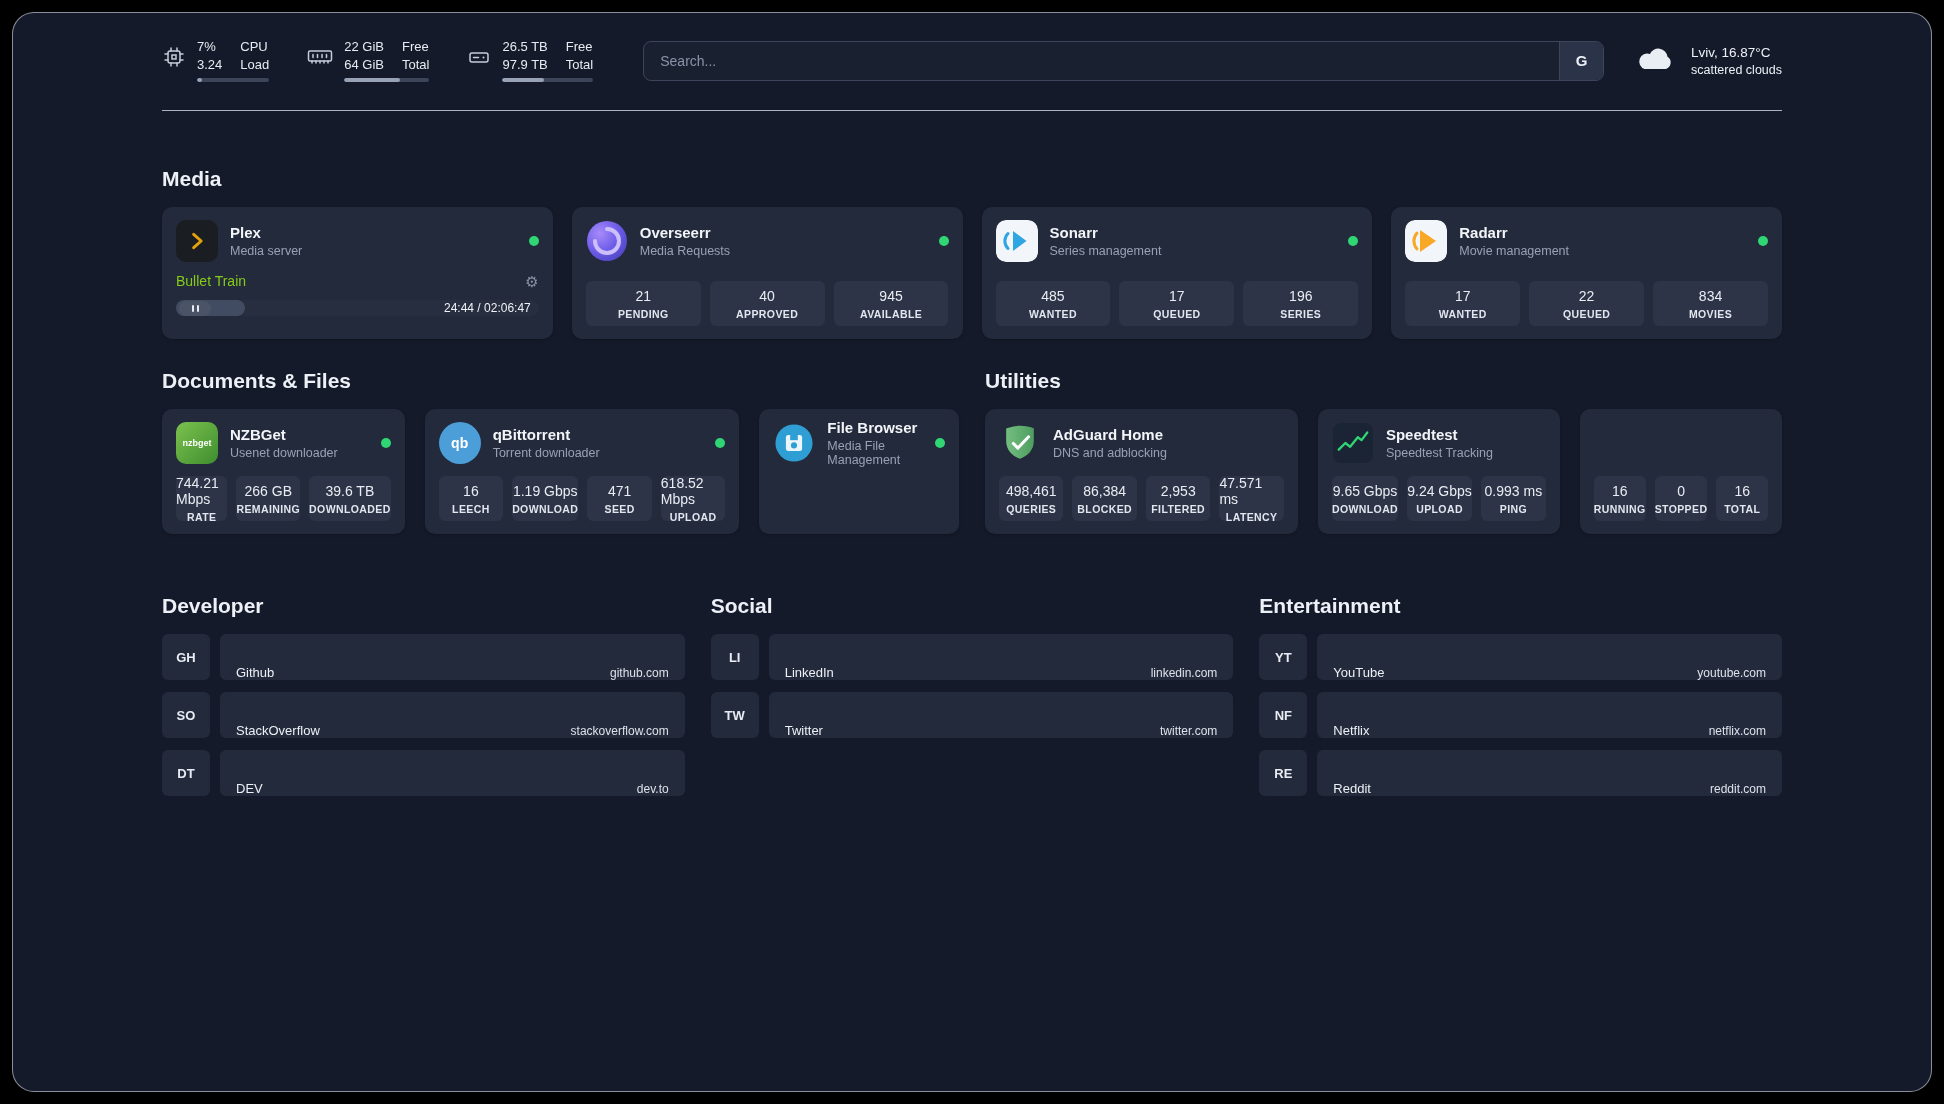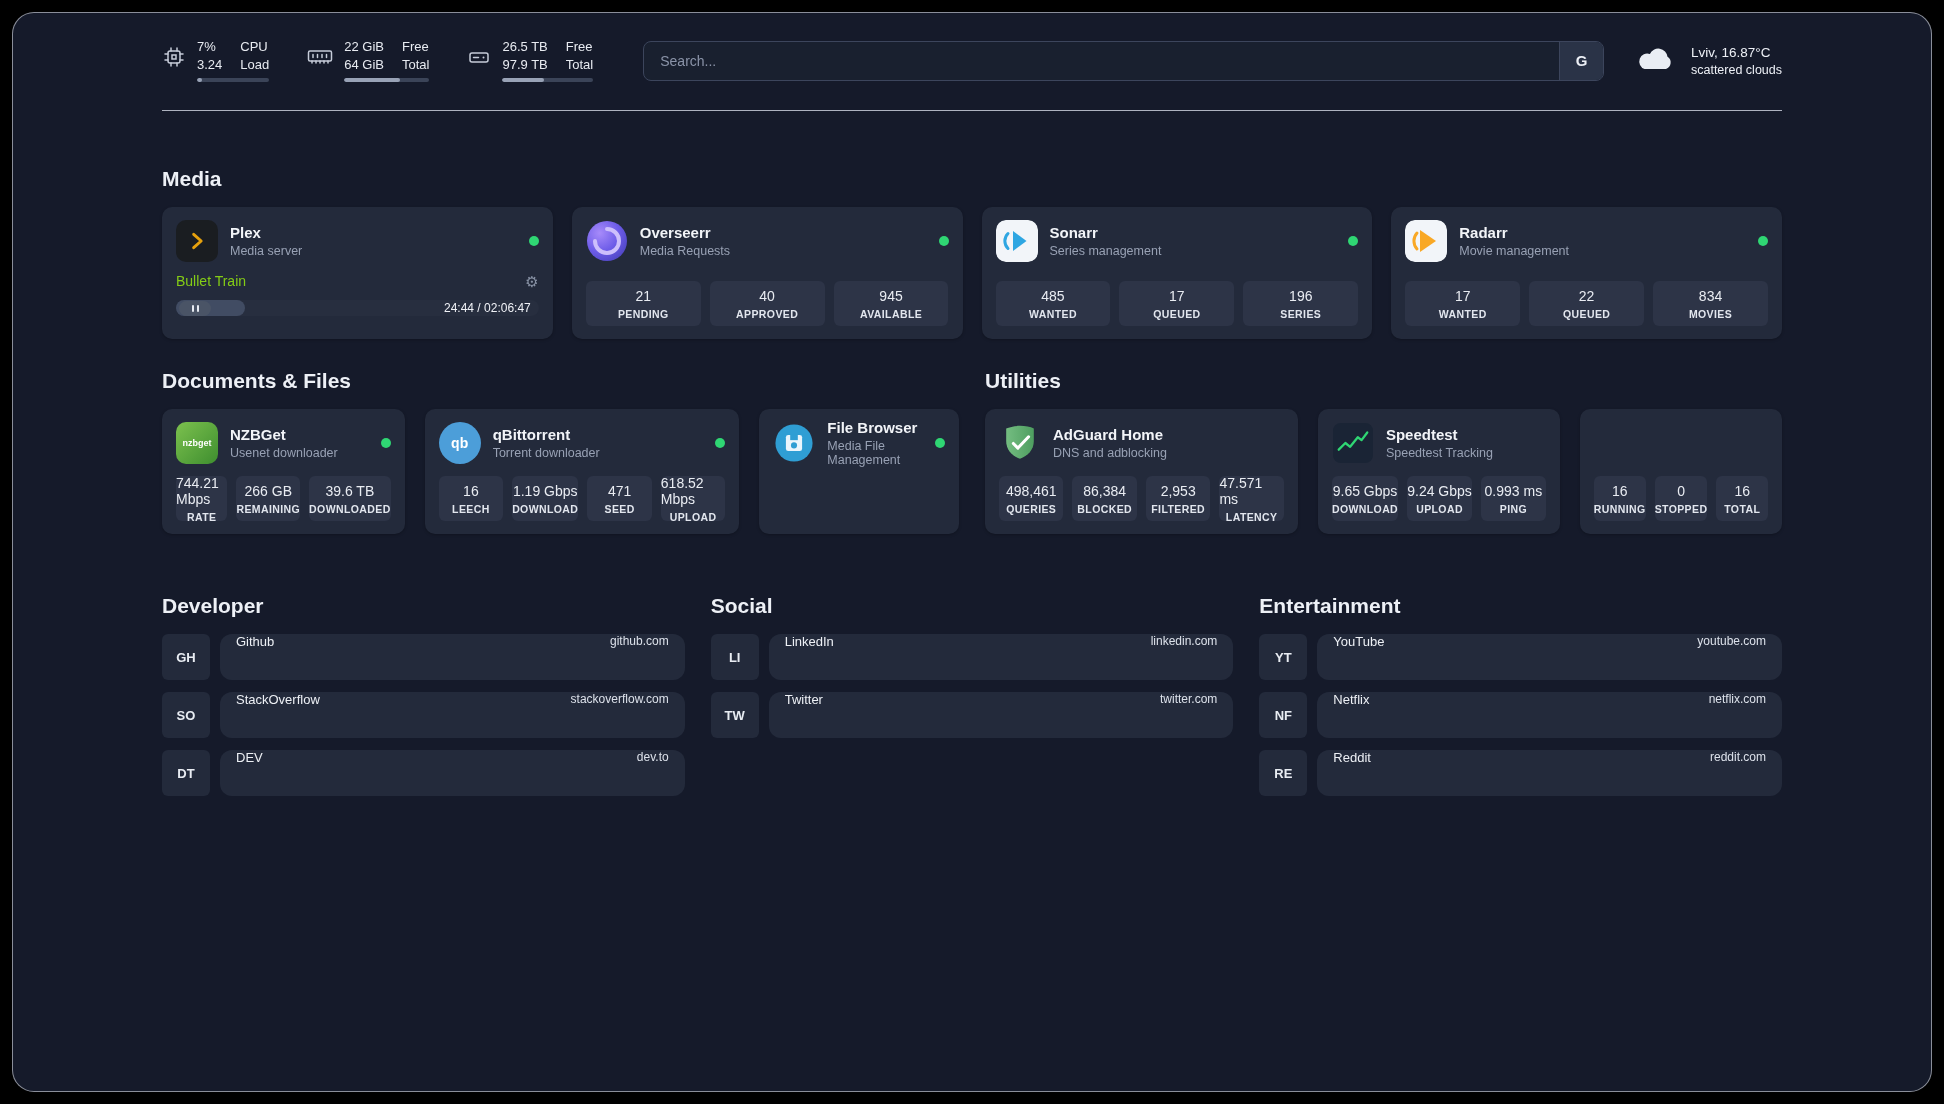--- a/index.html
+++ b/index.html
@@ -108,22 +108,22 @@
 
   
   .bookmarks { margin-top: 60px; display: grid; grid-template-columns: 1fr 1fr 1fr; gap: 26px; padding-bottom: 56px; }
   .bm-row { display: flex; gap: 10px; height: 46px; margin-bottom: 12px; cursor: pointer; }
   .bm-abbr {
     width: 48px; flex: none; background: var(--card-bg, #232A3B); border-radius: 6px;
     display: flex; align-items: center; justify-content: center;
     font-size: 13px; font-weight: 600; color: #E8ECF2;
   }
   .bm-bar {
-    flex: 1; background: var(--card-bg, #232A3B); border-radius: 12px;
-    display: flex; align-items: flex-start; padding: 0 16px;
+    flex: 1; background: var(--card-bg, #232A3B); border-radius: 6px;
+    display: flex; align-items: flex-end; padding: 0 16px;
   }
   .bm-name { font-size: 13px; color: #EDF0F5; }
   .bm-url { margin-left: auto; font-size: 12px; color: #DCE1EA; }
 </style>
 </head>
 <body>
 
 <div class="app">
   <div class="container">
 

